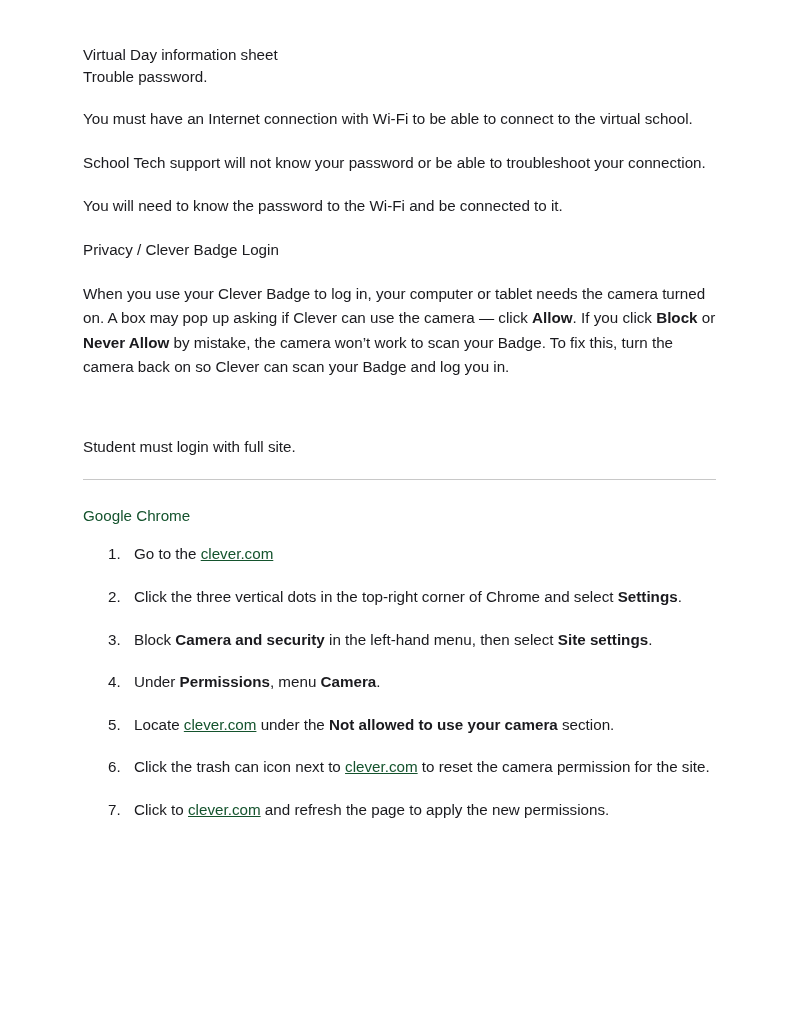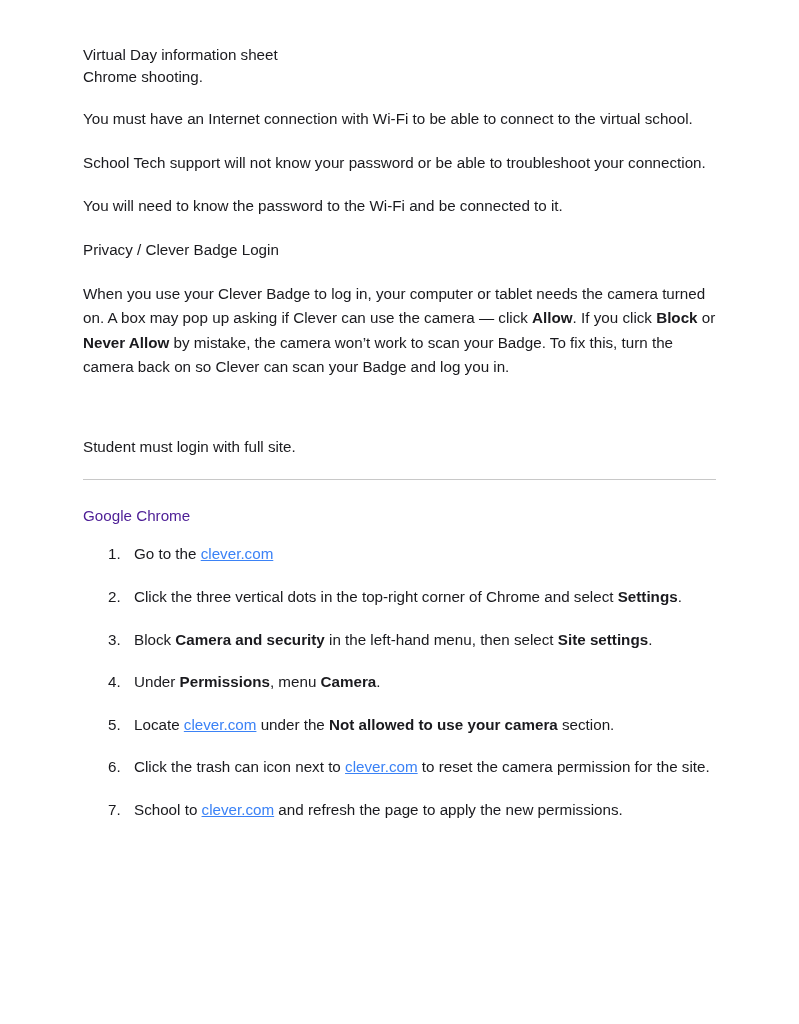--- a/index.html
+++ b/index.html
@@ -38,37 +38,37 @@
     margin: 0 0 19px 0;
     font-size: 15.2px;
     line-height: 1.62;
     height: 17px;
   }
   .bold {
     font-weight: bold;
     margin-top: 28px;
   }
   a.link, .link {
-    color: #3b82f6;
+    color: #14532d;
     text-decoration: underline;
     text-underline-offset: 1px;
   }
   hr.rule {
     border: 0;
     border-top: 1px solid #c8c8c8;
     margin: 18px 0 24px 0;
     width: 633px;
     height: 0;
   }
   .section-heading {
     margin: 0 0 14px 0;
     font-size: 15.2px;
     line-height: 1.62;
     font-weight: normal;
-    color: #4c1d95;
+    color: #14532d;
   }
   ol.steps {
     margin: 0;
     padding: 0;
     list-style: none;
     counter-reset: stepcounter;
   }
   ol.steps > li {
     position: relative;
     counter-increment: stepcounter;
@@ -92,21 +92,21 @@
   }
 </style>
 </head>
 <body>
 
 <div class="page">
   <div class="doc-body">
 
     <p class="para tight">
       <span>Virtual Day information sheet</span><br>
-      <span>Chrome shooting.</span>
+      <span>Trouble password.</span>
     </p>
 
     <p class="para">You must have an Internet connection with Wi-Fi to be able to connect to the virtual school.</p>
 
     <p class="para">School Tech support will not know your password or be able to troubleshoot your connection.</p>
 
     <p class="para">You will need to know the password to the Wi-Fi and be connected to it.</p>
 
     <p class="para">Privacy / Clever Badge Login</p>
 
@@ -127,18 +127,18 @@
       <li><span>Click the three vertical dots in the top-right corner of Chrome and select </span><span class="bold">Settings</span><span>.</span></li>
 
       <li><span>Block </span><span class="bold">Camera and security</span><span> in the left-hand menu, then select </span><span class="bold">Site settings</span><span>.</span></li>
 
       <li><span>Under </span><span class="bold">Permissions</span><span>, menu </span><span class="bold">Camera</span><span>.</span></li>
 
       <li><span>Locate </span><a class="link" href="#">clever.com</a><span> under the </span><span class="bold">Not allowed to use your camera</span><span> section.</span></li>
 
       <li><span>Click the trash can icon next to </span><a class="link" href="#">clever.com</a><span> to reset the camera permission for the site.</span></li>
 
-      <li><span>School to </span><a class="link" href="#">clever.com</a><span> and refresh the page to apply the new permissions.</span></li>
+      <li><span>Click to </span><a class="link" href="#">clever.com</a><span> and refresh the page to apply the new permissions.</span></li>
 
     </ol>
 
   </div>
 </div>
 
 </body></html>

